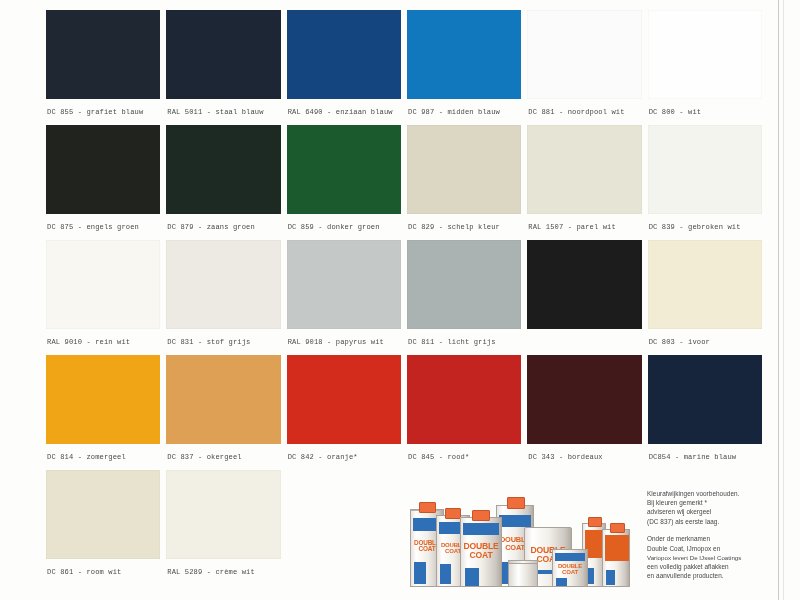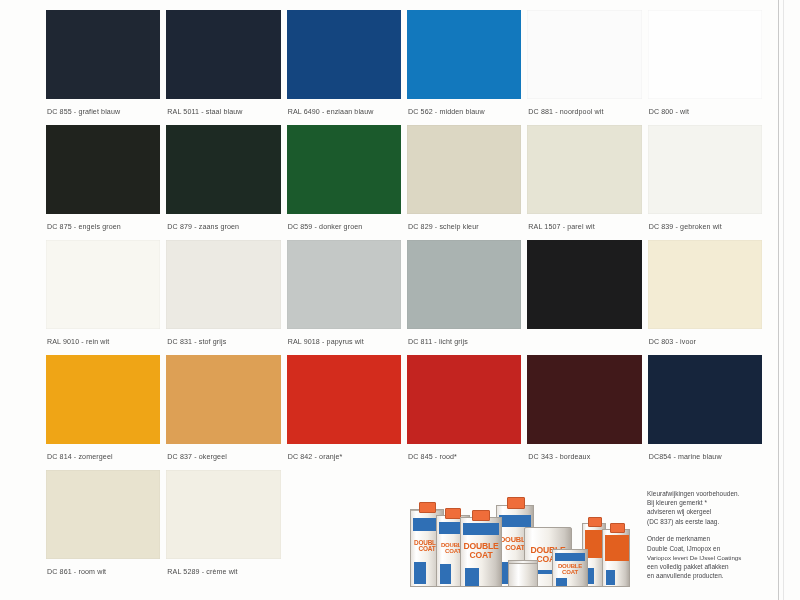--- a/index.html
+++ b/index.html
@@ -43,21 +43,21 @@
   .chip.pale {
     box-shadow: inset 0 0 0 0.4px rgba(0,0,0,0.05);
   }
   .caption {
     font-size: 7.1px;
     color: #4b4b4b;
     letter-spacing: 0.12px;
     padding-top: 9px;
     padding-left: 1px;
     white-space: nowrap;
-    font-family: Liberation Sans, sans-serif;
+    font-family: Liberation Mono, monospace;
   }
   .cell.empty .chip {
     background: transparent;
   }
 
   
   .info-block {
     position: absolute;
     left: 647px;
     top: 489px;
@@ -162,21 +162,21 @@
     <div class="cell">
       <span class="chip" title="RAL 5011 - staal blauw" style="background: rgb(29, 38, 53);"></span>
       <div class="caption">RAL 5011 - staal blauw</div>
     </div>
     <div class="cell">
       <span class="chip" title="RAL 5010 - enziaan blauw" style="background: rgb(20, 69, 127);"></span>
       <div class="caption">RAL 6490 - enziaan blauw</div>
     </div>
     <div class="cell">
       <span class="chip" title="DC 852 - midden blauw" style="background: rgb(18, 120, 189);"></span>
-      <div class="caption">DC 562 - midden blauw</div>
+      <div class="caption">DC 987 - midden blauw</div>
     </div>
     <div class="cell">
       <span class="chip pale" title="DC 881 - noordpool wit" style="background: rgb(251, 251, 251);"></span>
       <div class="caption">DC 881 - noordpool wit</div>
     </div>
     <div class="cell">
       <span class="chip pale" title="DC 800 - wit" style="background: rgb(254, 254, 254);"></span>
       <div class="caption">DC 800 - wit</div>
     </div>
 

